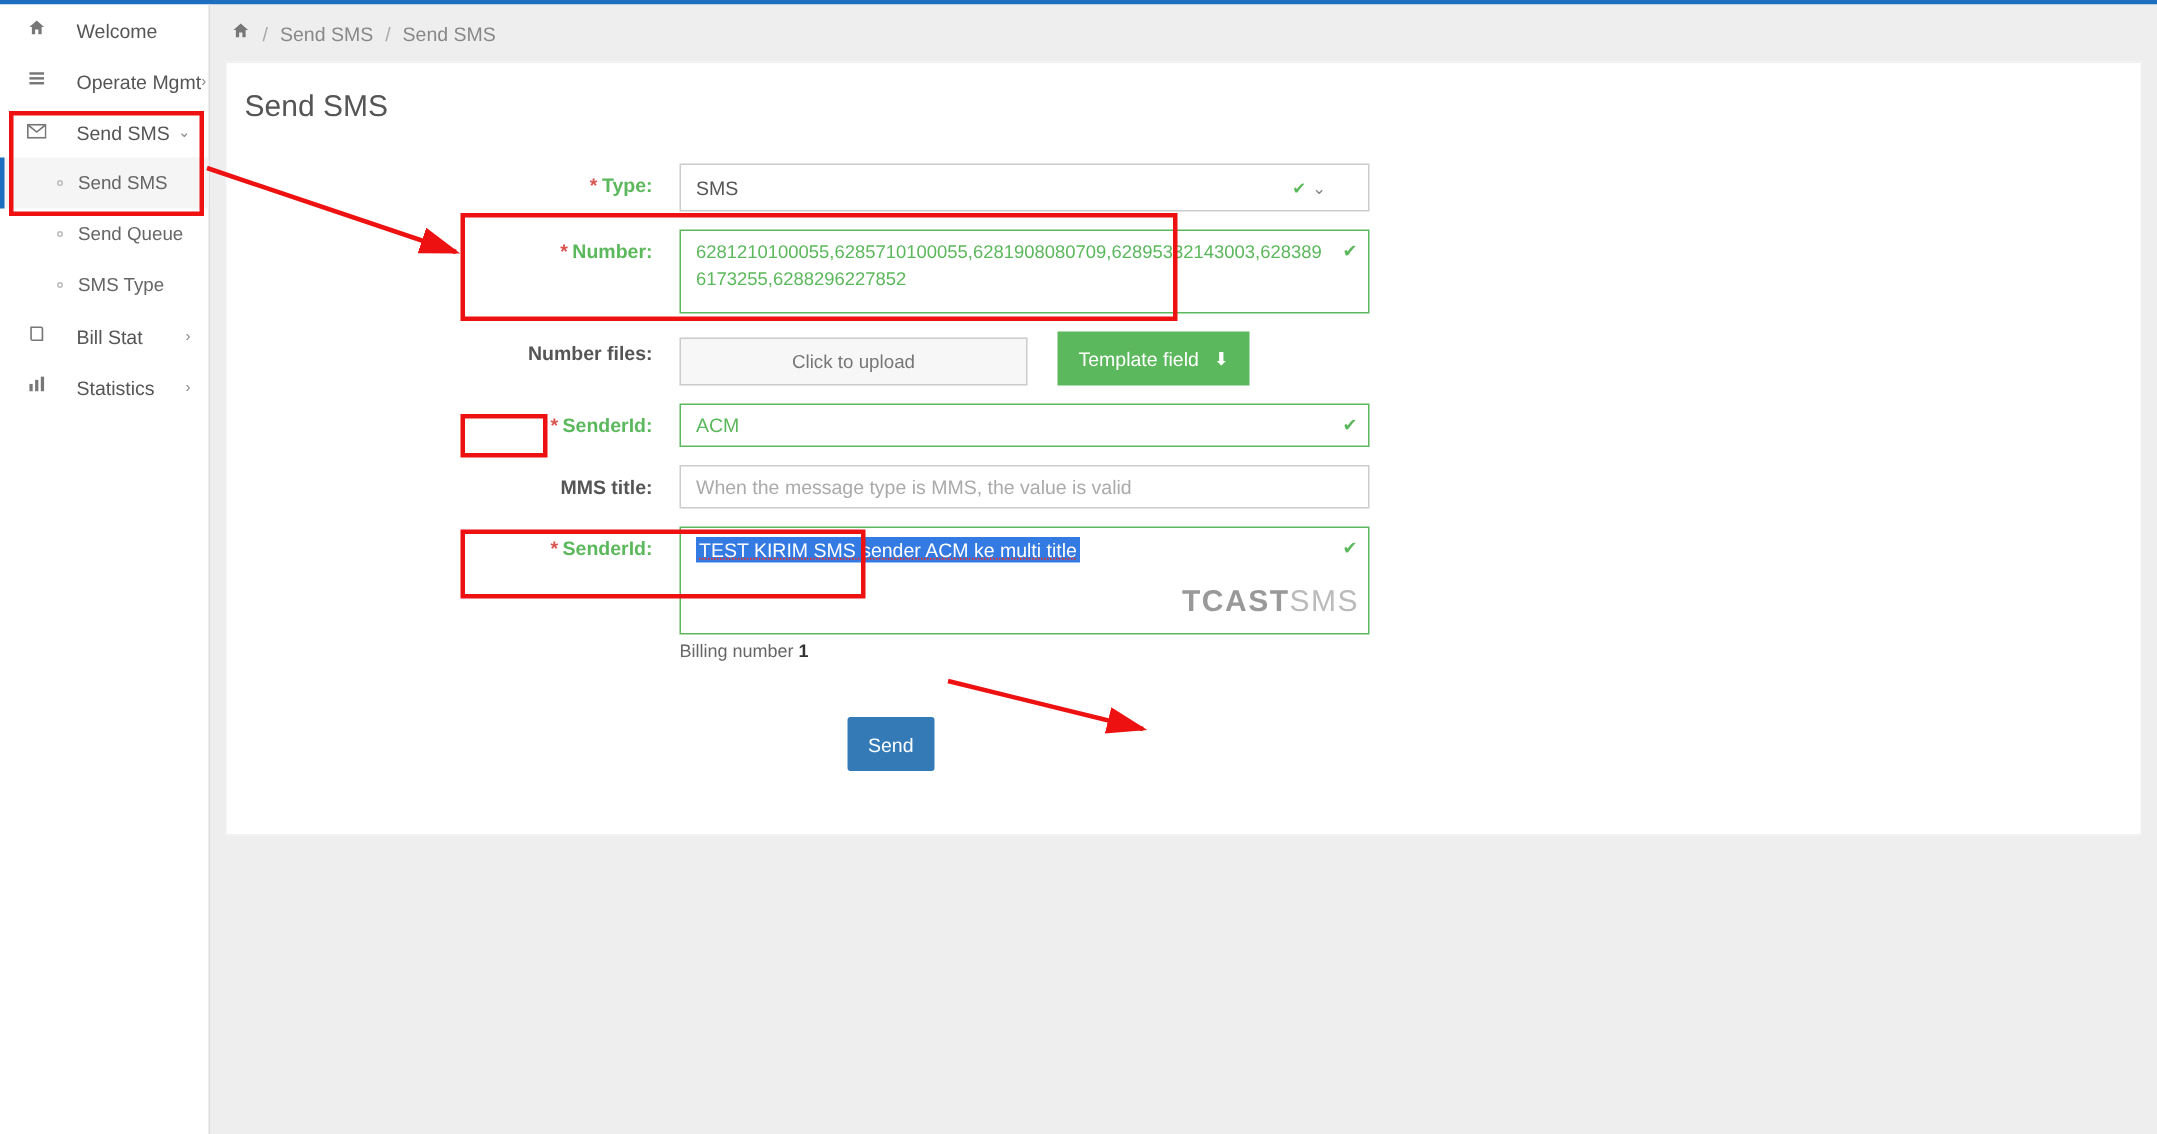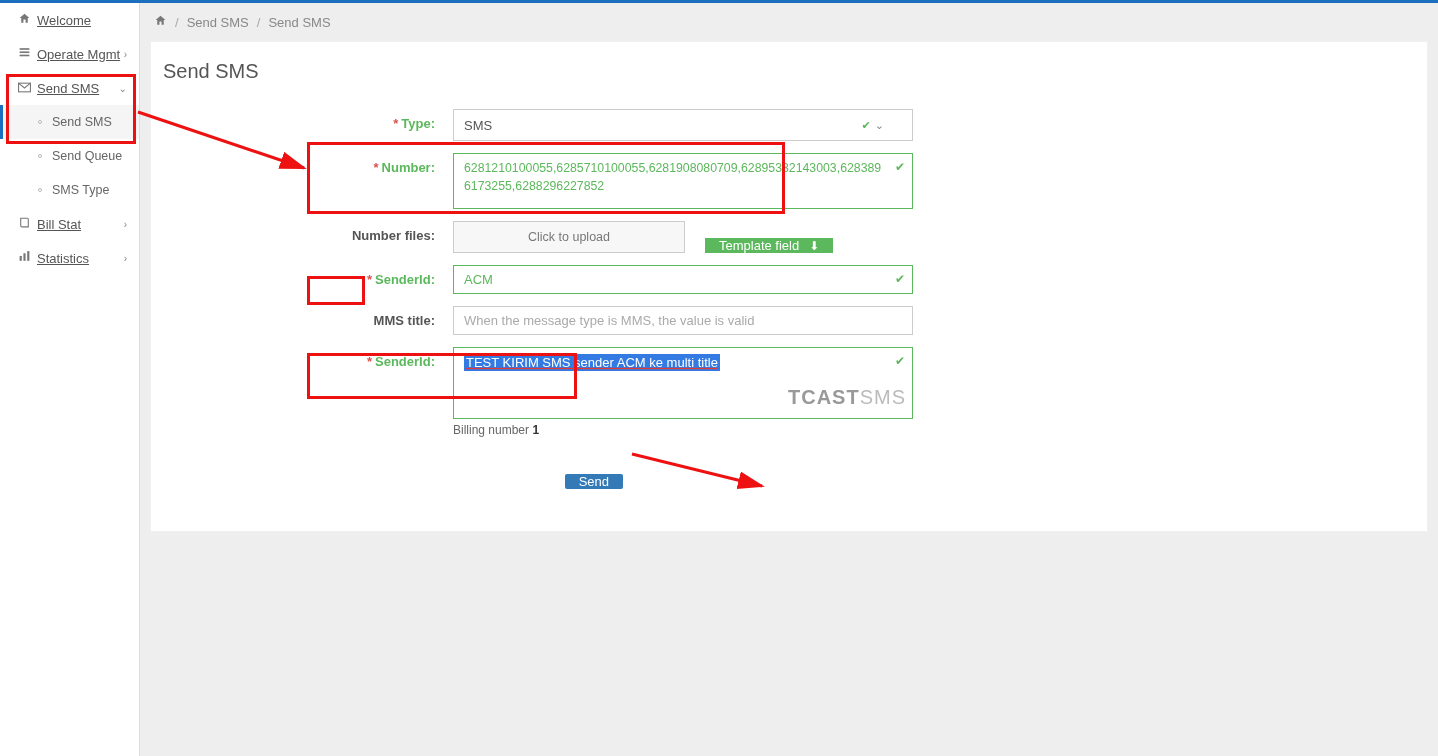--- a/index.html
+++ b/index.html
@@ -9,21 +9,21 @@
   .topbar { position: absolute; top: 0; left: 0; right: 0; height: 3px; background: #1c6fbf; }
   .sidebar {
     position: absolute; left: 0; top: 3px; bottom: 0; width: 140px;
     background: #fff; border-right: 1px solid #ddd;
   }
   .side-item {
     display: flex; align-items: center;
     height: 34px; padding: 0 12px 0 18px;
     color: #555; font-size: 13px; white-space: nowrap; cursor: pointer;
   }
-  .side-item .lbl { flex: 1; margin-left: 6px; text-decoration: underline; }
+  .side-item .lbl { flex: 1; margin-left: 20px; }
   .side-item .chev { font-size: 10px; color: #888; }
   .side-item.indent { padding-left: 38px; font-size: 12.5px; color: #666; }
   .side-item.indent .dot { width: 4px; height: 4px; border: 1px solid #bbb; border-radius: 50%; margin-right: 10px; }
   .side-item.active { background: #f5f5f5; }
   .side-item.active::before {
     content: ""; position: absolute; left: 0; width: 3px; height: 34px; background: #1c6fbf;
   }
 
   .content {
     position: absolute; left: 140px; right: 0; top: 3px; bottom: 0;
@@ -67,21 +67,21 @@
   .select-like .sel-ic { display: flex; gap: 4px; color: #5cb85c; font-size: 11px; }
   .select-like .sel-ic .caret { color: #888; }
 
   .upload-box {
     width: 232px; height: 32px; background: #f7f7f7; border: 1px solid #ccc;
     display: inline-flex; align-items: center; justify-content: center;
     font-size: 12.5px; color: #777; cursor: pointer;
   }
   .btn {
     display: inline-flex; align-items: center; justify-content: center;
-    height: 15px; padding: 0 14px; font-size: 13px; cursor: pointer; border: none;
+    height: 36px; padding: 0 14px; font-size: 13px; cursor: pointer; border: none;
   }
   .btn-success { background: #5cb85c; color: #fff; }
   .btn-success .dl { margin-left: 10px; font-size: 12px; }
   .btn-primary { background: #337ab7; color: #fff; border-radius: 2px; }
 
   .billing { font-size: 12px; color: #666; margin-top: 4px; }
   .billing b { color: #333; }
 
   .highlight-sel {
     background: #337AE2; color: #fff; padding: 1px 2px; text-decoration: underline dotted #d33;

